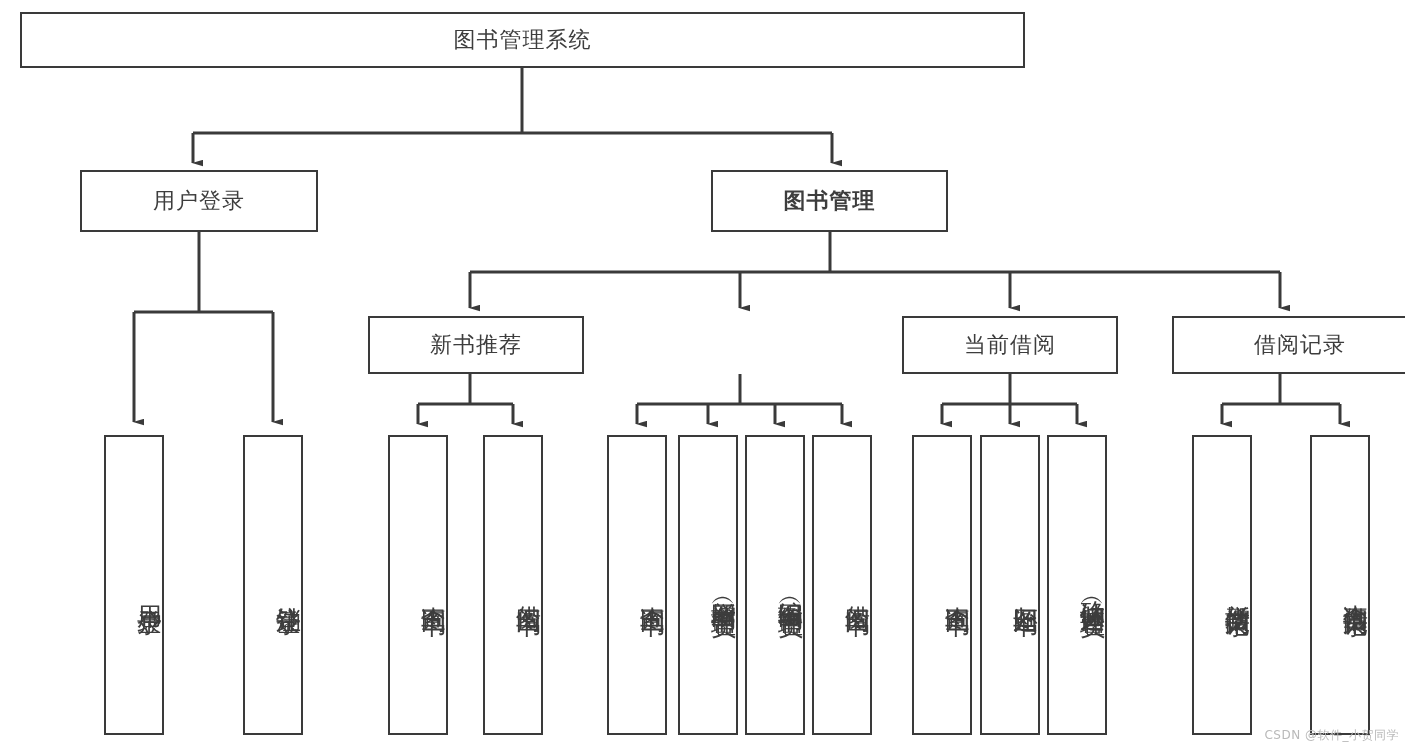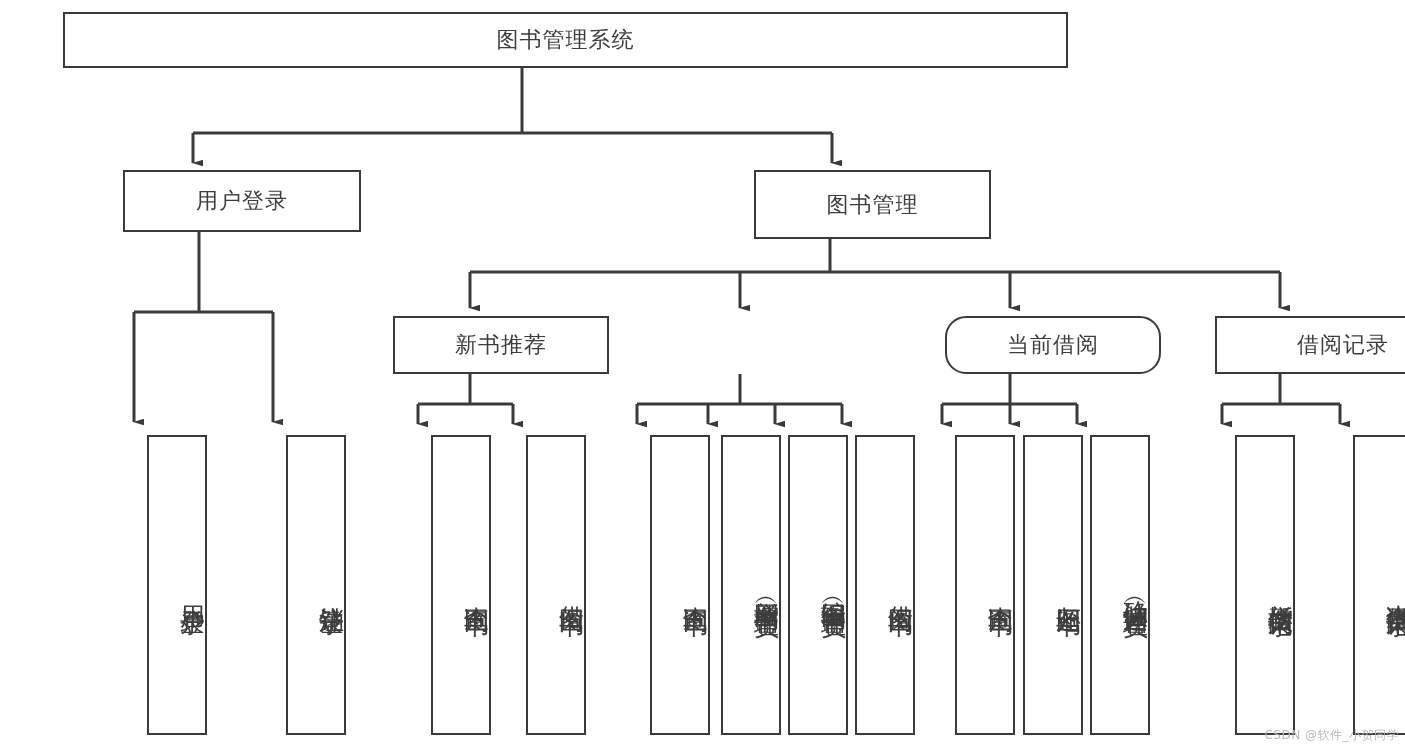--- a/index.html
+++ b/index.html
@@ -29,21 +29,20 @@
   }
   .node {
     position: absolute;
     box-sizing: border-box;
     background: #ffffff;
     border: 2px solid #3a3a3a;
     display: flex;
     align-items: center;
     justify-content: center;
     color: #3d3d3d;
-    margin-left: 43px;
   }
   .node.h {
     font-size: 22px;
     letter-spacing: 1px;
     white-space: nowrap;
   }
   .node.v {
     writing-mode: vertical-rl;
     text-orientation: upright;
     font-size: 25px;
@@ -123,28 +122,28 @@
     </g>
   </svg>
 
   <div class="node h" style="left:20px; top:12px; width:1005px; height:56px;">
     <span>图书管理系统</span>
   </div>
 
   <div class="node h" style="left:80px; top:170px; width:238px; height:62px;">
     <span>用户登录</span>
   </div>
-  <div class="node h" style="left:711px; top:170px; width:237px; height:69px;">
+  <div class="node h" style="left:711px; top:170px; width:237px; height:62px;font-weight:bold;">
     <span>图书管理</span>
   </div>
 
-  <div class="node h" style="left:350px; top:316px; width:216px; height:58px;">
+  <div class="node h" style="left:368px; top:316px; width:216px; height:58px;">
     <span>新书推荐</span>
   </div>
-  <div class="node h" style="left:902px; top:316px; width:216px; height:58px;border-radius:21px;">
+  <div class="node h" style="left:902px; top:316px; width:216px; height:58px;">
     <span>当前借阅</span>
   </div>
   <div class="node h" style="left:1172px; top:316px; width:256px; height:58px;">
     <span>借阅记录</span>
   </div>
 
   <div class="node v" style="left:104px; top:435px; width:60px; height:300px;">
     <span class="vtext">用户登录</span>
   </div>
   <div class="node v" style="left:243px; top:435px; width:60px; height:300px;">

